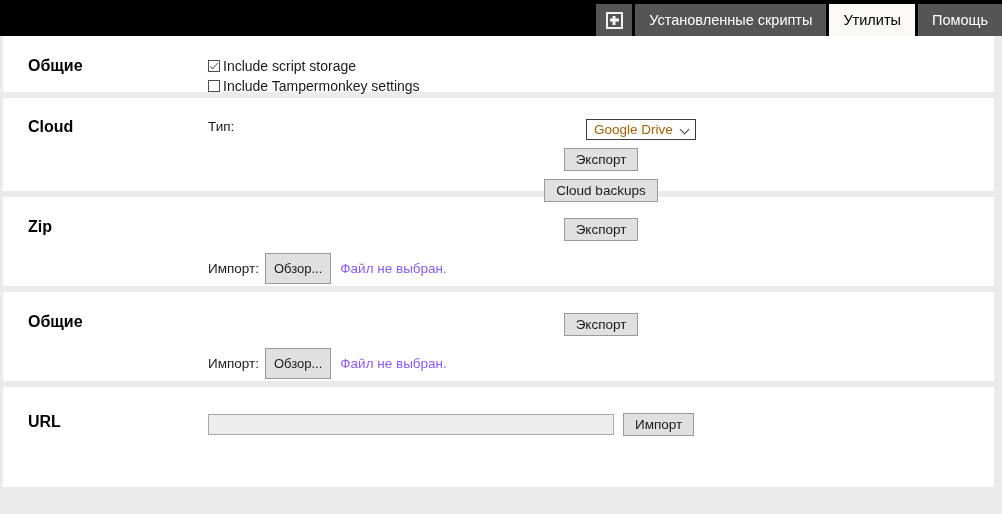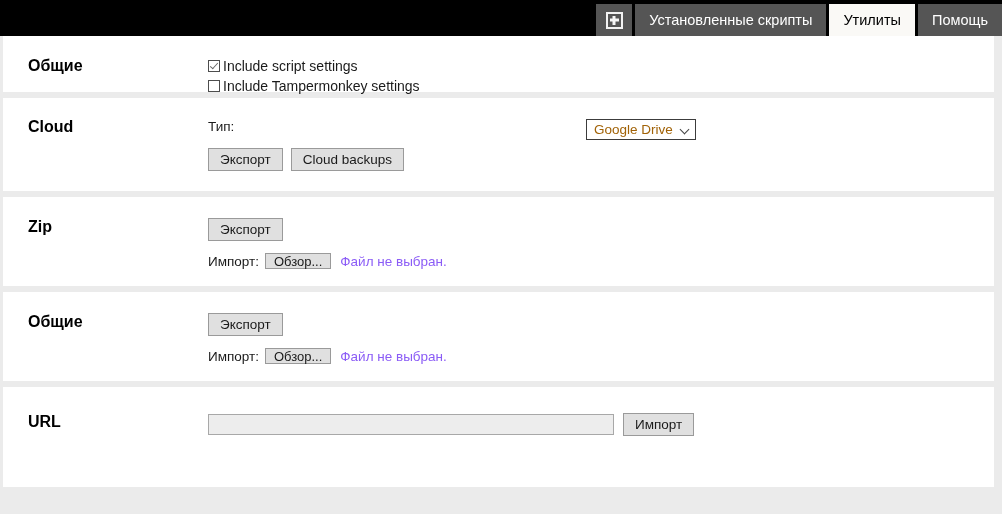--- a/index.html
+++ b/index.html
@@ -209,28 +209,29 @@
     border-radius: 0;
     color: #1a1a1a;
     font-size: 13.5px;
     font-family: "Liberation Sans", sans-serif;
     height: 23px;
     padding: 0 11px;
     box-sizing: border-box;
     cursor: default;
   }
   .btn.small {
-    height: 16px;
+    height: 31px;
     padding: 0 8px;
     font-size: 13px;
   }
   .btn-row {
     display: flex;
     gap: 8px;
     align-items: center;
+    flex-direction: column;
   }
 
   
   .import-row {
     display: flex;
     align-items: center;
     margin-top: 12px;
   }
   .import-label {
     font-size: 13.5px;
@@ -289,21 +290,21 @@
 </div>
 
 <div class="page">
 
   <div class="panel panel-general">
     <div class="panel-title">Общие</div>
     <div class="panel-body">
 
       <div class="cb-row">
         <span class="cb checked"></span>
-        <span class="cb-label">Include script settings</span>
+        <span class="cb-label">Include script storage</span>
       </div>
 
       <div class="cb-row">
         <span class="cb"></span>
         <span class="cb-label">Include Tampermonkey settings</span>
       </div>
 
     </div>
   </div>
 

